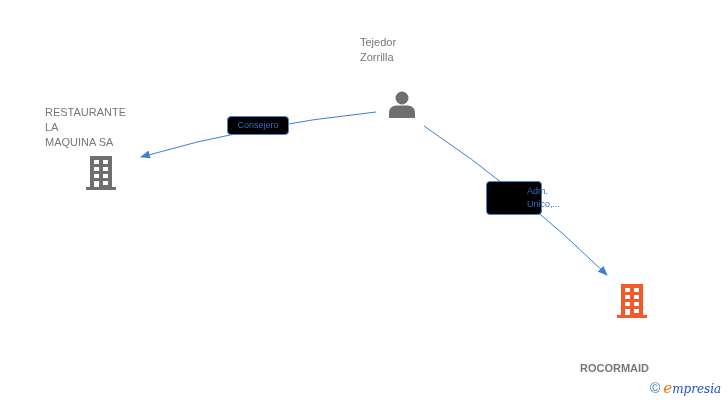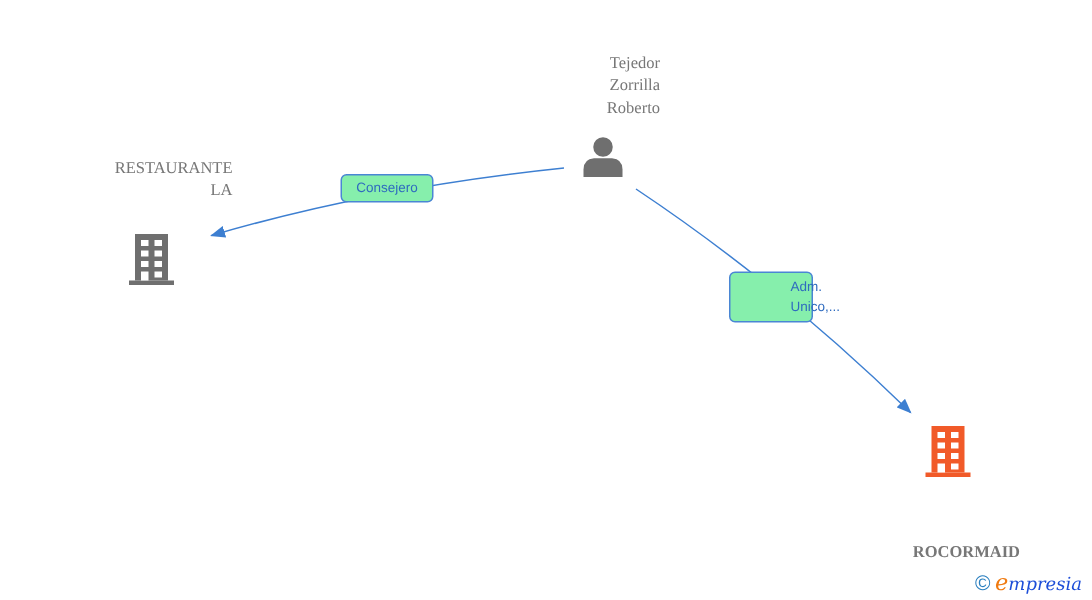--- a/index.html
+++ b/index.html
@@ -1,19 +1,19 @@
 <!DOCTYPE html>
 <html><head>
 <meta charset="utf-8">
 <style>
   html, body { margin:0; padding:0; }
   body { width:728px; height:400px; background:#ffffff; position:relative; overflow:hidden; font-family:"Liberation Sans", sans-serif; }
-  .node-label { position:absolute; text-align:right; font-size:11px; line-height:15px; color:#777;font-family:Liberation Serif, serif; }
+  .node-label { position:absolute; text-align:left; font-size:11px; line-height:15px; color:#777; }
   .node-label.bold { font-weight:bold; }
-  .edge-label { position:absolute; background:#86efac; border:1px solid #4a86d4; border-radius:4px; color:#2f6bbf; font-size:9px; line-height:13px; text-align:center; padding:2px 5px; box-sizing:border-box; }
+  .edge-label { position:absolute; background:#000000; border:1px solid #4a86d4; border-radius:4px; color:#2f6bbf; font-size:9px; line-height:13px; text-align:center; padding:2px 5px; box-sizing:border-box; }
   svg.edges { position:absolute; left:0; top:0; }
   .icon { position:absolute; }
   .brand { position:absolute; left:650px; top:379px; font-size:13px; color:#c87800; }
   .brand .copy { color:#2a7fbf; font-size:14px; margin-right:3px; }
   .brand .e { color:#f07a10; font-style:italic; font-family:"DejaVu Serif", serif; font-size:15px; }
   .brand .rest { color:#1d4ed8; font-style:italic; font-family:"DejaVu Serif", serif; font-size:12px; }
 </style>
 </head>
 <body>
 
@@ -23,30 +23,30 @@
       <path d="M0,0 L10,4 L0,8 Z" fill="#3d7fd1"></path>
     </marker>
   </defs>
   <path d="M376,112 Q250,125 141,157" stroke="#3d7fd1" stroke-width="1" fill="none" marker-end="url(#arrow)"></path>
   <path d="M424,126 Q520,190 607,275" stroke="#3d7fd1" stroke-width="1" fill="none" marker-end="url(#arrow)"></path>
 </svg>
 
 <div class="node-label" style="left:360px; top:35px; width:80px;">
   <div>Tejedor</div>
   <div>Zorrilla</div>
-  <div>Roberto</div>
 </div>
 <svg class="icon" style="left:387px; top:89px;" width="30" height="30" viewBox="0 0 30 30">
   <circle cx="15" cy="9" r="6.5" fill="#6f6f6f"></circle>
   <path d="M2,29 L2,24 Q2,17 9,16.5 L21,16.5 Q28,17 28,24 L28,29 Z" fill="#6f6f6f"></path>
 </svg>
 
 <div class="node-label" style="left:45px; top:105px; width:110px;">
   <div>RESTAURANTE</div>
   <div>LA</div>
+  <div>MAQUINA SA</div>
 </div>
 <svg class="icon" style="left:85px; top:156px;" width="32" height="34" viewBox="0 0 32 34">
   <rect x="5" y="0" width="22" height="31" fill="#6f6f6f"></rect>
   <rect x="1" y="31" width="30" height="3" fill="#6f6f6f"></rect>
   <g fill="#fff">
     <rect x="9" y="4" width="5" height="4"></rect>
       <rect x="18" y="4" width="5" height="4"></rect>
     <rect x="9" y="11" width="5" height="4"></rect>
       <rect x="18" y="11" width="5" height="4"></rect>
     <rect x="9" y="18" width="5" height="4"></rect>

